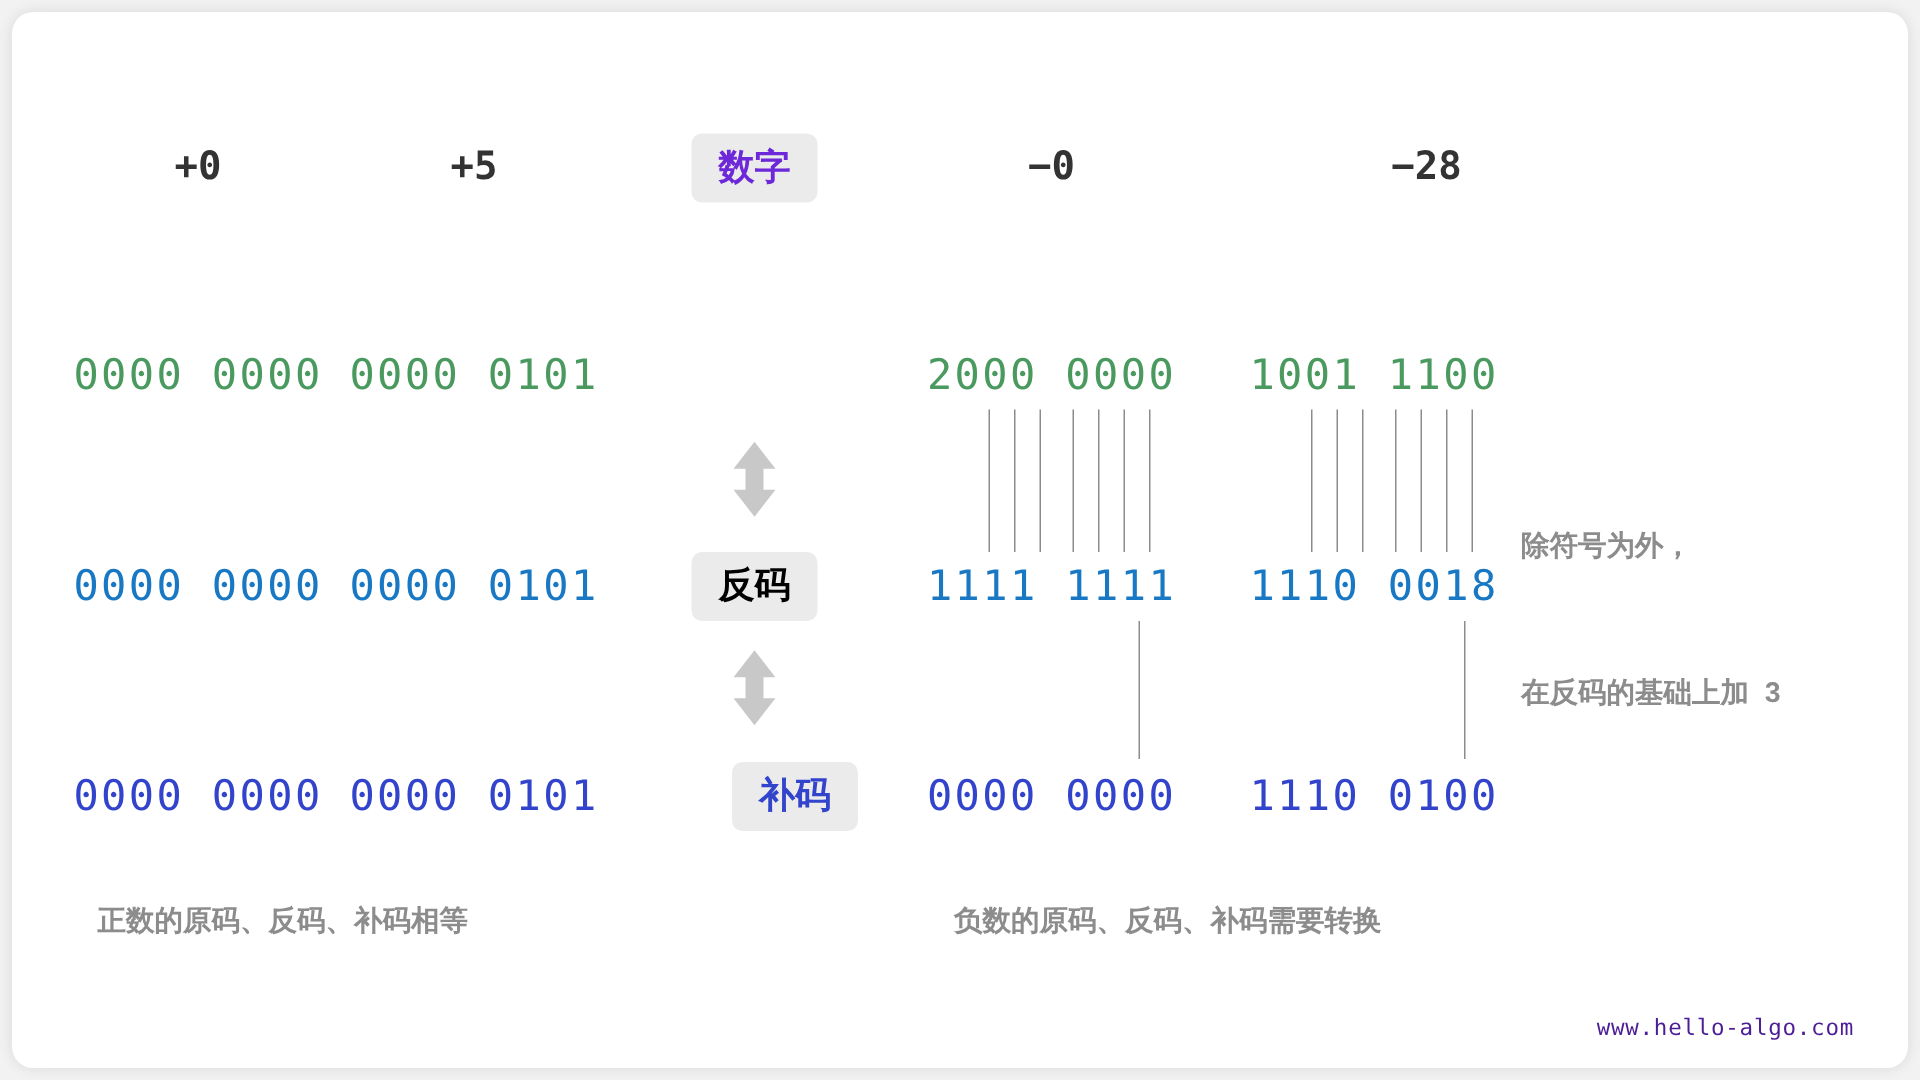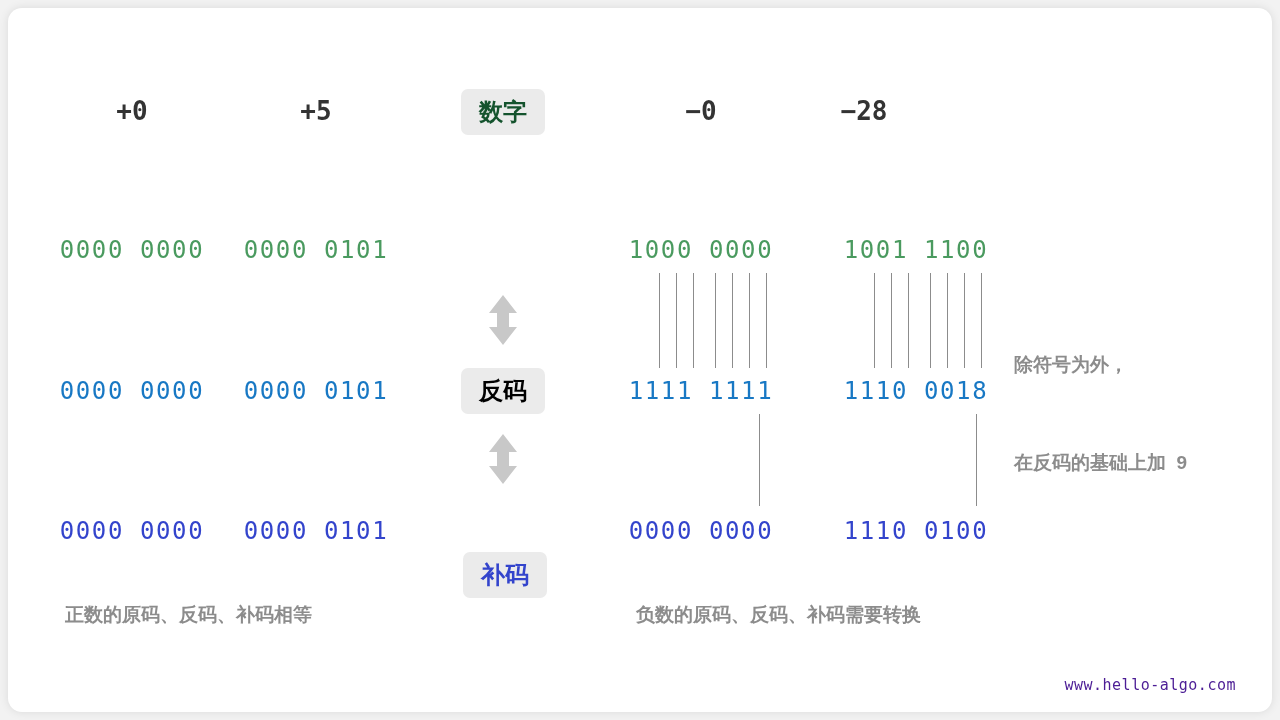--- a/index.html
+++ b/index.html
@@ -47,21 +47,21 @@
     font-weight: bold;
     font-size: 26px;
     color: #333333;
     text-align: center;
     transform: translate(-50%, -50%);
   }
 
   
   .bits {
     font-family: "DejaVu Sans Mono", "Liberation Mono", monospace;
-    font-size: 24px;
+    font-size: 28px;
     font-weight: normal;
     letter-spacing: 1.6px;
     text-align: center;
     transform: translate(-50%, -50%);
   }
   .bits.row-true   { color: #4a9a5f; }
   .bits.row-ones   { color: #1878c4; }
   .bits.row-twos   { color: #3344cc; }
 
   
@@ -70,21 +70,21 @@
     transform: translate(-50%, -50%);
     background: #ebebeb;
     border-radius: 7px;
     padding: 11px 18px;
     font-size: 24px;
     font-weight: bold;
     line-height: 1;
     text-align: center;
     white-space: pre;
   }
-  .chip.c-head  { color: #14532d; }
+  .chip.c-head  { color: #6d28d9; }
   .chip.c-true  { color: #4a9a5f; }
   .chip.c-ones  { color: #000000; }
   .chip.c-twos  { color: #3344cc; }
 
   
   .note {
     position: absolute;
     color: #8c8c8c;
     font-size: 19px;
     font-weight: bold;
@@ -134,28 +134,28 @@
   <div class="card">
 
     <div class="cell num-head" style="left:124px; top:103px;">+0</div>
 
     <div class="cell num-head" style="left:308px; top:103px;">+5</div>
 
     <div class="chip c-head" style="left:495px; top:104px;">数字</div>
 
     <div class="cell num-head" style="left:693px; top:103px;">−0</div>
 
-    <div class="cell num-head" style="left:856px; top:103px;">−28</div>
+    <div class="cell num-head" style="left:943px; top:103px;">−28</div>
 
     <div class="cell bits row-true" style="left:124px; top:242px;">0000 0000</div>
 
     <div class="cell bits row-true" style="left:308px; top:242px;">0000 0101</div>
 
 
-    <div class="cell bits row-true" style="left:693px; top:242px;">1000 0000</div>
+    <div class="cell bits row-true" style="left:693px; top:242px;">2000 0000</div>
 
     <div class="cell bits row-true" style="left:908px; top:242px;">1001 1100</div>
 
     <div class="vline" style="left:651px; top:265px; height:95px;"></div>
     <div class="vline" style="left:668px; top:265px; height:95px;"></div>
     <div class="vline" style="left:685px; top:265px; height:95px;"></div>
     <div class="vline" style="left:707px; top:265px; height:95px;"></div>
     <div class="vline" style="left:724px; top:265px; height:95px;"></div>
     <div class="vline" style="left:741px; top:265px; height:95px;"></div>
     <div class="vline" style="left:758px; top:265px; height:95px;"></div>
@@ -190,27 +190,27 @@
 
     <div class="vline" style="left:751px; top:406px; height:92px;"></div>
     <div class="vline" style="left:968px; top:406px; height:92px;"></div>
 
     <div class="dblarrow" style="left:495px; top:453px;">
       <svg width="34" height="54" viewBox="0 0 34 54" xmlns="http://www.w3.org/2000/svg">
         <path d="M17 2 L31 20 L23 20 L23 34 L31 34 L17 52 L3 34 L11 34 L11 20 L3 20 Z" fill="#c8c8c8"></path>
       </svg>
     </div>
 
-    <div class="note" style="left:1006px; top:440px;">在反码的基础上加  9</div>
+    <div class="note" style="left:1006px; top:440px;">在反码的基础上加  3</div>
 
     <div class="cell bits row-twos" style="left:124px; top:523px;">0000 0000</div>
 
     <div class="cell bits row-twos" style="left:308px; top:523px;">0000 0101</div>
 
-    <div class="chip c-twos" style="left:497px; top:523px;margin-top:44px;">补码</div>
+    <div class="chip c-twos" style="left:522px; top:523px;">补码</div>
 
     <div class="cell bits row-twos" style="left:693px; top:523px;">0000 0000</div>
 
     <div class="cell bits row-twos" style="left:908px; top:523px;">1110 0100</div>
 
     <div class="caption" style="left:628px; top:597px;">负数的原码、反码、补码需要转换</div>
 
     <div class="caption" style="left:57px; top:597px;">正数的原码、反码、补码相等</div>
 
     <div class="watermark">www.hello-algo.com</div>

